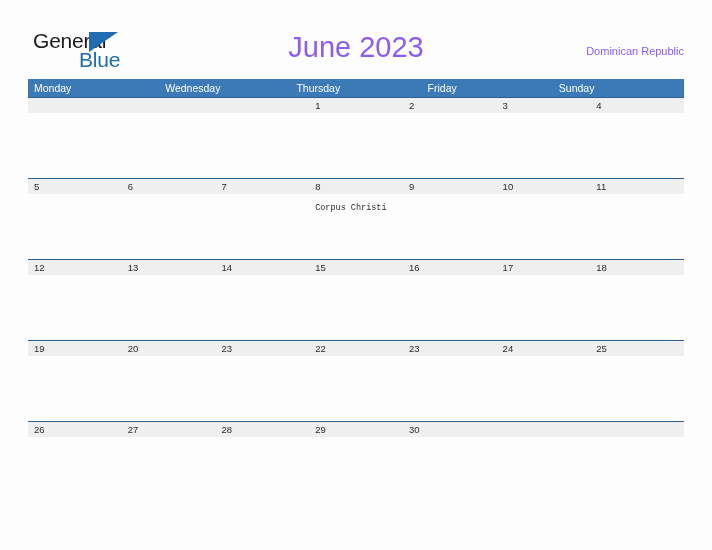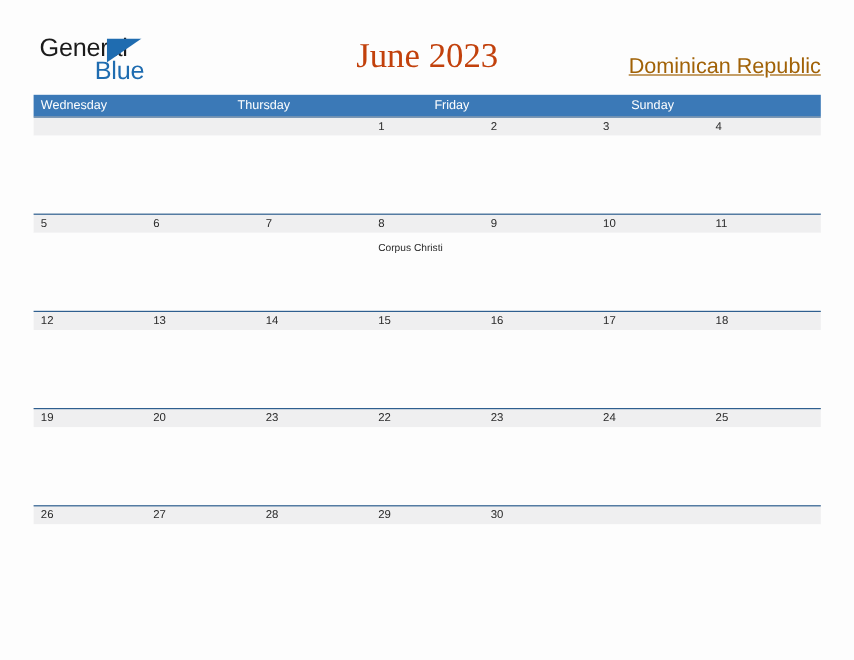--- a/index.html
+++ b/index.html
@@ -61,36 +61,35 @@
   }
 
   
   .month-title {
     position: absolute;
     left: 0;
     top: 31px;
     width: 712px;
     text-align: center;
     font-size: 29px;
-    color: #c2410c;
-    font-family: Liberation Serif, serif;
+    color: #8b5cf6;
+    font-family: Liberation Sans, sans-serif;
     font-weight: normal;
     letter-spacing: 0px;
   }
 
   
   .country-label {
     position: absolute;
     right: 28px;
     top: 45px;
-    font-size: 18px;
-    color: #a16207;
-    font-family: "Liberation Sans", sans-serif;
-    white-space: nowrap;
-    text-decoration: underline;
+    font-size: 11px;
+    color: #8b5cf6;
+    font-family: "Liberation Sans", sans-serif;
+    white-space: nowrap;
   }
 
   
   .calendar {
     position: absolute;
     left: 28px;
     top: 79px;
     width: 656px;
   }
   .weekday-row {
@@ -140,21 +139,21 @@
   .event-cell {
     flex: 1 1 0;
     padding-left: 6px;
     padding-top: 2px;
     box-sizing: border-box;
   }
   .event-text {
     font-size: 8.5px;
     line-height: 12px;
     color: #2b2b2b;
-    font-family: Liberation Sans, sans-serif;
+    font-family: Liberation Mono, monospace;
     white-space: nowrap;
   }
 </style>
 </head>
 <body>
 
 <div class="page-header">
 
   <div class="logo">
     <span class="logo-general">General</span>
@@ -168,20 +167,21 @@
 
   <div class="month-title">June 2023</div>
 
   <div class="country-label">Dominican Republic</div>
 
 </div>
 
 <div class="calendar">
 
   <div class="weekday-row">
+    <div class="weekday-cell">Monday</div>
     <div class="weekday-cell">Wednesday</div>
     <div class="weekday-cell">Thursday</div>
     <div class="weekday-cell">Friday</div>
     <div class="weekday-cell">Sunday</div>
   </div>
 
   <div class="week-row">
     <div class="day-band">
       <div class="day-num"></div>
       <div class="day-num"></div>

